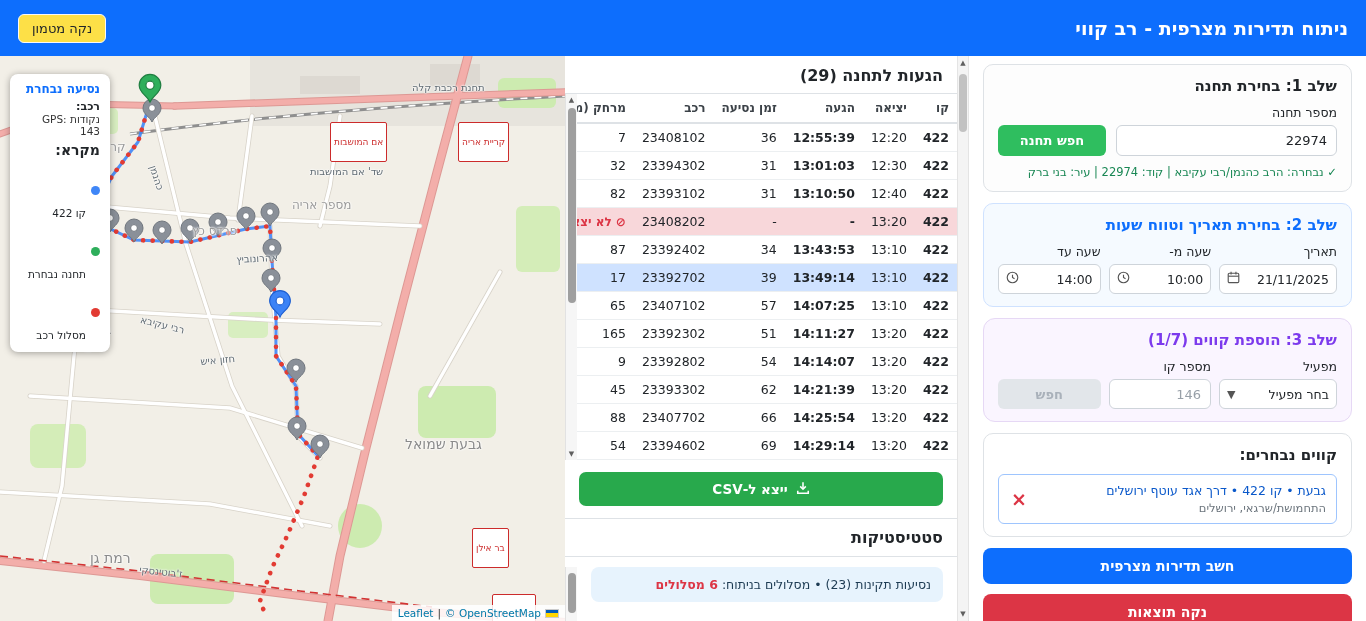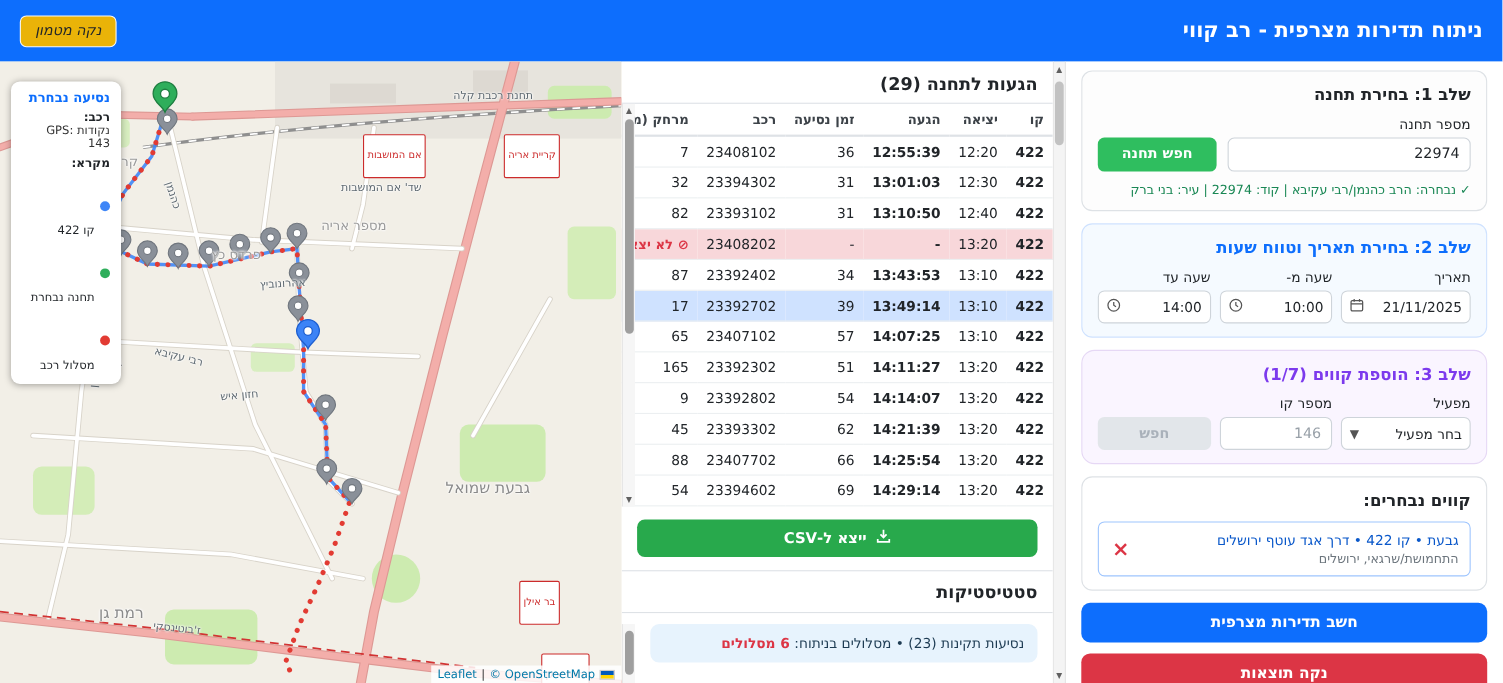--- a/index.html
+++ b/index.html
@@ -3,21 +3,21 @@
 <meta charset="utf-8">
 <style>
   * { margin:0; padding:0; box-sizing:border-box; }
   html,body { width:1366px; height:621px; overflow:hidden; }
   body { font-family:"DejaVu Sans", sans-serif; background:#fff; direction:rtl; }
   .app { width:1366px; height:621px; position:relative; overflow:hidden; }
 
   
   .topbar { height:56px; background:#0d6efd; display:flex; align-items:center; justify-content:space-between; padding:0 18px; }
   .topbar h1 { color:#fff; font-size:19px; font-weight:bold; }
-  .btn-clear-cache { background:#eab308; color:#212529; border:1px solid #f8f9fa; border-radius:6px; font-size:13px; padding:6px 13px; cursor:pointer; font-family:inherit;font-style:italic; }
+  .btn-clear-cache { background:#fde047; color:#212529; border:1px solid #f8f9fa; border-radius:6px; font-size:13px; padding:6px 13px; cursor:pointer; font-family:inherit; }
 
   
   .content { display:flex; height:565px; }
 
   
   .right-pane { width:397px; background:#fff; padding:8px 14px; overflow:hidden; }
   .card { border-radius:10px; border:1px solid #dee2e6; padding:12px 14px; margin-bottom:11px; background:#fdfdfd; }
   .card h2 { font-size:15px; font-weight:bold; color:#212529; margin-bottom:10px; }
   .card.step2 { background:#f5faff; border-color:#cfe2ff; }
   .card.step2 h2 { color:#0d6efd; }
@@ -86,21 +86,21 @@
   .map-label { position:absolute; white-space:nowrap; color:#8c8c8c; text-shadow:0 0 2px #fff,0 0 2px #fff,0 0 3px #fff; transform-origin:0 0; }
   .map-label.city { font-size:17px; letter-spacing:1px; color:#8a8a8a; }
   .map-label.city2 { font-size:14px; color:#8a8a8a; }
   .map-label.area { font-size:12px; color:#9a9a9a; }
   .map-label.street { font-size:10px; color:#5f6a72; }
   .map-label.stop { font-size:9px; color:#cc2b2b; background:#fff; border:1px solid #cc2b2b; border-radius:2px; padding:14px 3px; text-shadow:none; }
   .map-legend { position:absolute; left:10px; top:18px; width:100px; background:#fff; border-radius:8px; box-shadow:0 1px 7px rgba(0,0,0,.35); padding:8px 10px; direction:rtl; z-index:5; }
   .map-legend .lg-title { color:#0d6efd; font-weight:bold; font-size:12px; margin-bottom:4px; }
   .map-legend .lg-veh { font-size:11px; font-weight:bold; color:#212529; }
   .map-legend .lg-gps { font-size:10.5px; color:#333; margin-bottom:5px; }
-  .map-legend .lg-key { font-size:11px; font-weight:bold; color:#212529; margin-bottom:3px; }
+  .map-legend .lg-key { font-size:14px; font-weight:bold; color:#212529; margin-bottom:3px; }
   .legend-row { display:flex; align-items:center; gap:5px; margin-bottom:3px; }
   .legend-dot { width:9px; height:9px; border-radius:50%; flex:0 0 auto; }
   .legend-row span:last-child { font-size:10.5px; color:#212529;margin-top:46px; }
   .attribution { position:absolute; right:0; bottom:0; background:rgba(255,255,255,.85); padding:2px 6px; font-size:10.5px; color:#333; z-index:5; direction:ltr; display:flex; align-items:center; gap:4px; }
   .attribution a { color:#0078a8; text-decoration:none; }
   .ua-flag { display:inline-block; width:14px; height:9px; background:linear-gradient(to bottom,#005bbb 50%,#ffd500 50%); border:0.5px solid #ccc; }
 </style>
 </head>
 <body>
 

